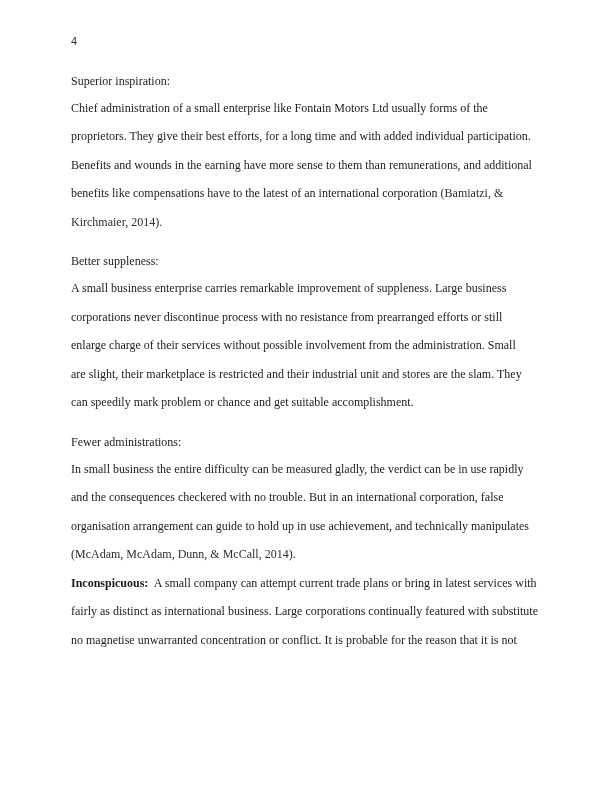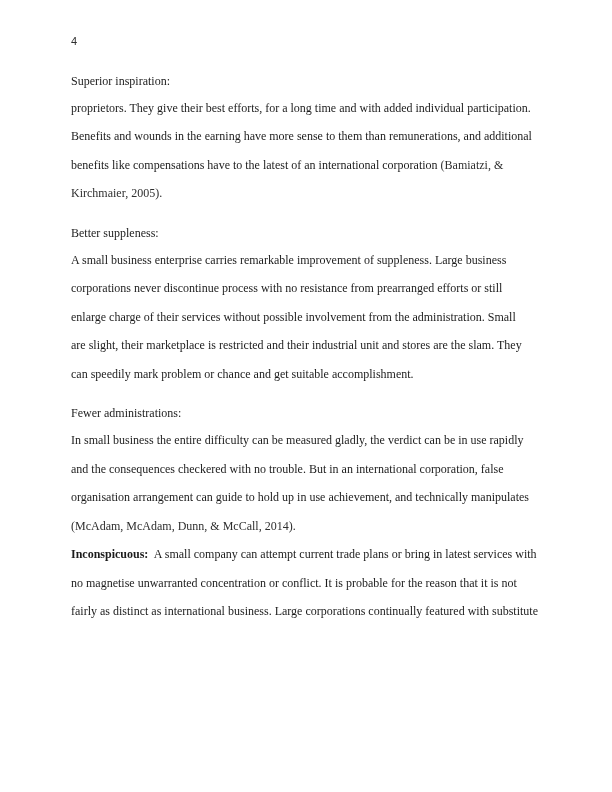--- a/index.html
+++ b/index.html
@@ -48,24 +48,25 @@
 </style>
 </head>
 <body>
 
 <div class="page">
 
   <div class="pagenum">4</div>
 
   <section class="sec" style="margin-top:11px">
     <div class="heading">Superior inspiration:</div>
+    <div class="line">Chief administration of a small enterprise like Fontain Motors Ltd usually forms of the</div>
     <div class="line">proprietors. They give their best efforts, for a long time and with added individual participation.</div>
     <div class="line">Benefits and wounds in the earning have more sense to them than remunerations, and additional</div>
     <div class="line"><span>benefits like compensations have to the latest of an international corporation </span><span class="cite">(Bamiatzi, &amp;</span></div>
-    <div class="line"><span class="cite">Kirchmaier, 2005).</span></div>
+    <div class="line"><span class="cite">Kirchmaier, 2014).</span></div>
   </section>
 
   <section class="sec" style="margin-top:9px">
     <div class="heading">Better suppleness:</div>
     <div class="line">A small business enterprise carries remarkable improvement of suppleness. Large business</div>
     <div class="line">corporations never discontinue process with no resistance from prearranged efforts or still</div>
     <div class="line">enlarge charge of their services without possible involvement from the administration. Small</div>
     <div class="line">are slight, their marketplace is restricted and their industrial unit and stores are the slam. They</div>
     <div class="line">can speedily mark problem or chance and get suitable accomplishment.</div>
   </section>
@@ -73,17 +74,17 @@
   <section class="sec" style="margin-top:7px">
     <div class="heading">Fewer administrations:</div>
     <div class="line">In small business the entire difficulty can be measured gladly, the verdict can be in use rapidly</div>
     <div class="line">and the consequences checkered with no trouble. But in an international corporation, false</div>
     <div class="line">organisation arrangement can guide to hold up in use achievement, and technically manipulates</div>
     <div class="line"><span class="cite">(McAdam, McAdam, Dunn, &amp; McCall, 2014).</span></div>
   </section>
 
   <section class="sec" style="margin-top:0">
     <div class="line"><span class="inline-heading">Inconspicuous:</span><span>  A small company can attempt current trade plans or bring in latest services with</span></div>
+    <div class="line">fairly as distinct as international business. Large corporations continually featured with substitute</div>
     <div class="line">no magnetise unwarranted concentration or conflict. It is probable for the reason that it is not</div>
-    <div class="line">fairly as distinct as international business. Large corporations continually featured with substitute</div>
   </section>
 
 </div>
 
 </body></html>

